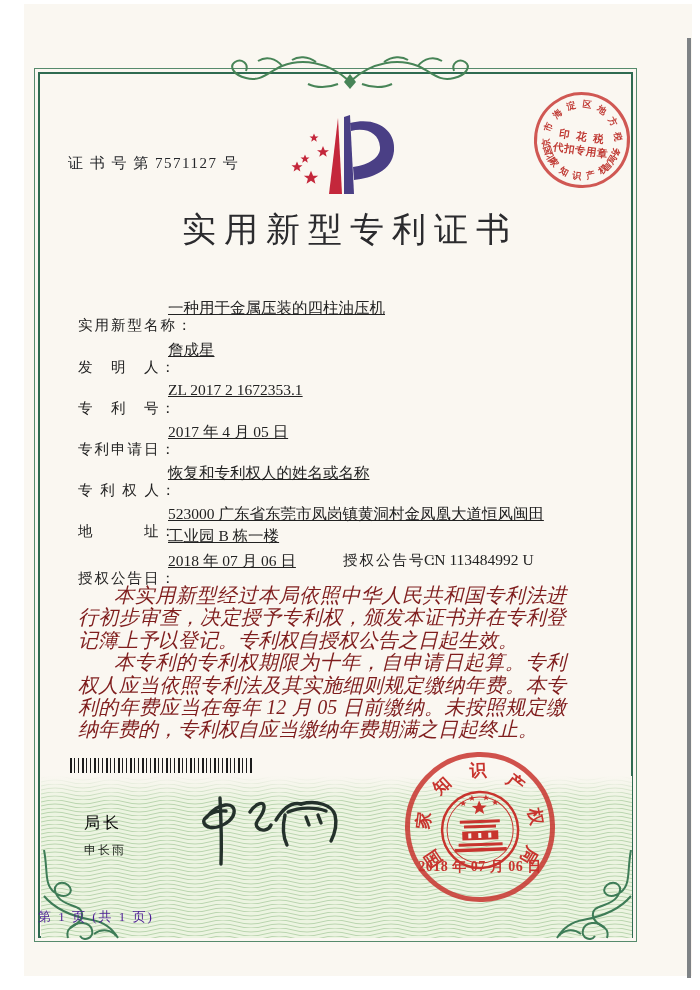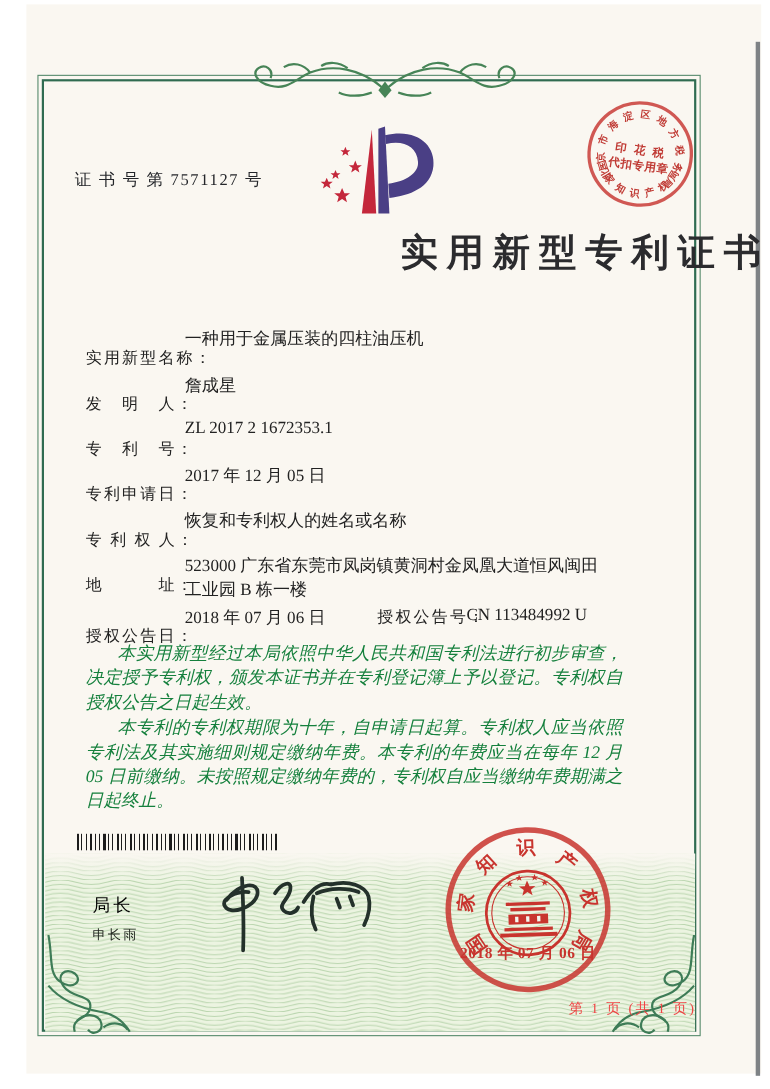--- a/index.html
+++ b/index.html
@@ -4,51 +4,51 @@
 <style>
   html,body{margin:0;padding:0;}
   body{width:700px;height:990px;background:#ffffff;font-family:"Liberation Serif",serif;}
   .scan{position:relative;width:700px;height:990px;overflow:hidden;background:#fff;}
   .paper{position:absolute;left:24px;top:4px;width:668px;height:972px;background:#faf7f1;}
   .scan-edge-right{position:absolute;left:687px;top:38px;width:4px;height:940px;background:#7e8285;}
   .cert-border{position:absolute;left:38px;top:72px;width:595px;height:866px;box-sizing:border-box;
     border:2px solid #2f6b51;outline:1px solid #568a6c;outline-offset:3px;}
   .cert-no{position:absolute;left:68px;top:116px;font-size:15px;letter-spacing:1.5px;color:#24262a;z-index:3;margin-top:38px;}
   .logo{position:absolute;left:283px;top:114px;z-index:3;}
-  .cert-title{position:absolute;left:0;top:207px;width:700px;text-align:right;font-size:34px;font-weight:bold;
+  .cert-title{position:absolute;left:0;top:207px;width:700px;text-align:center;font-size:34px;font-weight:normal;
     letter-spacing:8px;color:#2b2b2e;z-index:3;}
   .row{position:absolute;left:0;top:0;width:700px;z-index:3;color:#222;}
   .lab{position:absolute;left:78px;font-size:14.5px;letter-spacing:2px;white-space:nowrap;margin-top:18px;}
-  .val{position:absolute;left:168px;font-size:15.5px;white-space:nowrap;}
+  .val{position:absolute;left:168px;font-size:15.5px;white-space:nowrap;text-decoration:underline;}
   .lab2{position:absolute;left:343px;font-size:14.5px;letter-spacing:2px;white-space:nowrap;}
   .val2{position:absolute;left:424px;font-size:15.5px;white-space:nowrap;}
-  .paras{position:absolute;left:78px;top:584px;width:488px;z-index:3;color:#15803d;
-    font-size:16px;line-height:22.4px;text-align:justify;font-style:italic;}
+  .paras{position:absolute;left:78px;top:584px;width:488px;z-index:3;color:#7f1d1d;
+    font-size:20px;line-height:22.4px;text-align:justify;font-style:italic;}
   .paras p{margin:0;text-indent:1.8em;}
   .barcode{position:absolute;left:70px;top:758px;width:183px;height:15px;z-index:3;
     background:repeating-linear-gradient(90deg,#1c1c1c 0 2px,rgba(0,0,0,0) 2px 4px,#1c1c1c 4px 5px,rgba(0,0,0,0) 5px 8px,#1c1c1c 8px 9px,rgba(0,0,0,0) 9px 12px);}
   .waves{position:absolute;left:41px;top:776px;z-index:1;}
   .wave-fade{position:absolute;left:41px;top:776px;width:591px;height:26px;z-index:2;
     background:linear-gradient(#faf7f1,rgba(250,247,241,0));}
   .corner-orn{position:absolute;z-index:2;}
   .director-title{position:absolute;left:84px;top:813px;font-size:16px;letter-spacing:3px;color:#000000;z-index:3;}
   .director-name{position:absolute;left:84px;top:842px;font-size:12px;letter-spacing:2px;color:#20251f;z-index:3;}
   .autograph{position:absolute;left:188px;top:788px;z-index:3;}
   .seal-main{position:absolute;left:405px;top:752px;width:150px;height:150px;box-sizing:border-box;
     border:5px solid rgba(200,52,46,.85);border-radius:50%;color:#c8342e;z-index:5;transform:rotate(-2deg);}
   .seal-date{position:absolute;left:403px;top:858px;width:154px;text-align:center;font-size:14px;font-weight:bold;
     color:#c8342e;z-index:6;letter-spacing:0.5px;}
   .tax-stamp{position:absolute;left:534px;top:92px;width:96px;height:96px;box-sizing:border-box;
     border:3px solid rgba(198,48,44,.8);border-radius:50%;color:#c03b35;z-index:5;transform:rotate(8deg);}
   .tax-line1{position:absolute;left:0;right:0;top:35px;text-align:center;font-size:10.5px;font-weight:bold;letter-spacing:2px;}
   .tax-line2{position:absolute;left:0;right:0;top:49px;text-align:center;font-size:10.5px;font-weight:bold;letter-spacing:0.5px;}
   .arc-ch{position:absolute;left:50%;top:50%;width:20px;height:20px;margin-left:-10px;margin-top:-10px;
     display:flex;align-items:center;justify-content:center;transform-origin:50% 50%;font-weight:bold;}
-  .page-footer{position:absolute;left:38px;top:908px;width:595px;text-align:right;font-size:13px;
-    letter-spacing:2px;color:#ef4444;z-index:3;}
+  .page-footer{position:absolute;left:38px;top:908px;width:595px;text-align:left;font-size:13px;
+    letter-spacing:2px;color:#4c1d95;z-index:3;}
   .emblem{position:absolute;left:0;top:0;}
 </style>
 </head>
 <body>
 
 <div class="scan">
 
   <div class="paper"></div>
   <div class="scan-edge-right"></div>
 
@@ -125,21 +125,21 @@
   <div class="row" style="top:340px;">
     <span class="lab">发　明　人：</span>
     <span class="val">詹成星</span>
   </div>
   <div class="row" style="top:381px;">
     <span class="lab">专　利　号：</span>
     <span class="val">ZL 2017 2 1672353.1</span>
   </div>
   <div class="row" style="top:422px;">
     <span class="lab">专利申请日：</span>
-    <span class="val">2017 年 12 月 05 日</span>
+    <span class="val">2017 年 4 月 05 日</span>
   </div>
   <div class="row" style="top:463px;">
     <span class="lab">专 利 权 人：</span>
     <span class="val">恢复和专利权人的姓名或名称</span>
   </div>
   <div class="row" style="top:504px;">
     <span class="lab">地　　　址：</span>
     <span class="val">523000 广东省东莞市凤岗镇黄洞村金凤凰大道恒风闽田</span>
   </div>
   <div class="row" style="top:526px;">

